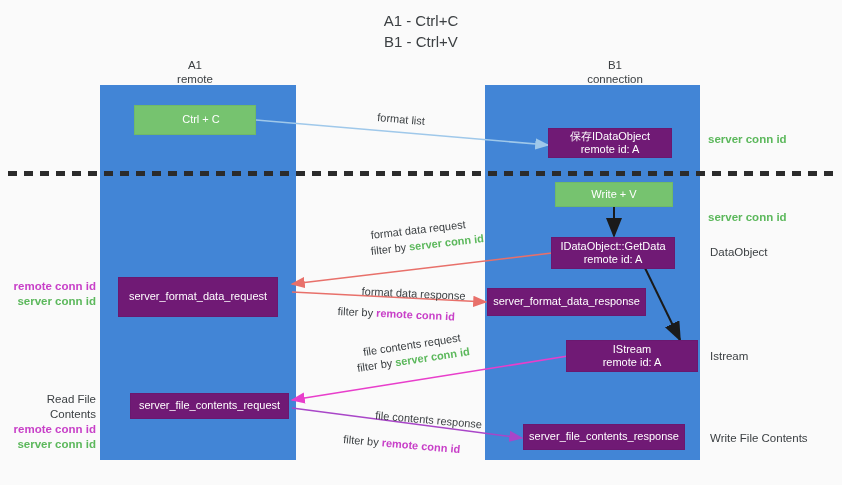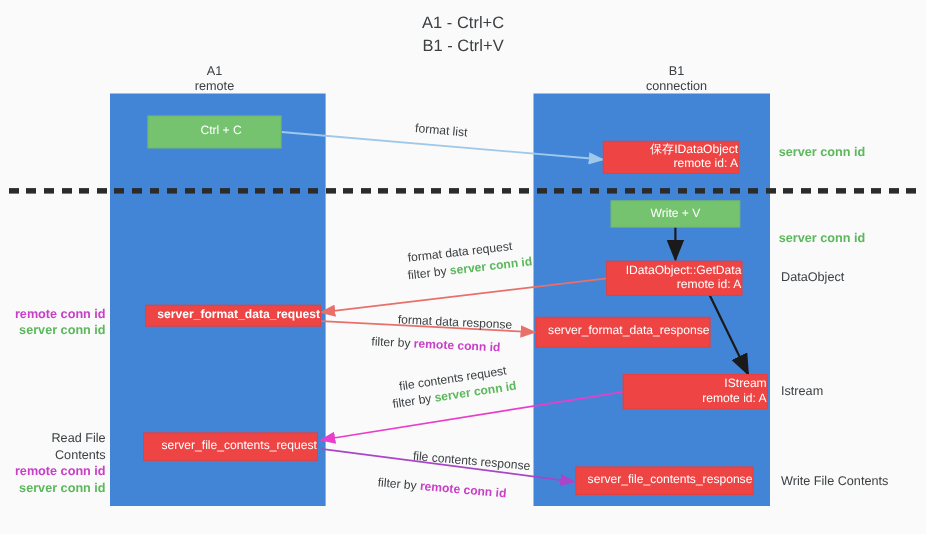--- a/index.html
+++ b/index.html
@@ -28,21 +28,21 @@
   .lane{position:absolute;background:#4285d6;}
 
   
   .box{
     position:absolute;box-sizing:border-box;
     display:flex;flex-direction:column;align-items:center;justify-content:center;
     color:#ffffff;font-size:11px;line-height:13.5px;text-align:center;
     border:1px solid rgba(0,0,0,0.05);
   }
   .box.green{background:#76c36f;}
-  .box.orange{background:#ef4444;align-items:flex-end;}
+  .box.orange{background:#701a75;}
   .box .l2{font-size:11px;}
 
   
   .side{position:absolute;font-size:11.5px;line-height:15px;color:#3c4043;}
   .green-t{color:#5cb85c;font-weight:bold;}
   .purple-t{color:#c840c8;font-weight:bold;}
   .plain-t{color:#3c4043;}
 
   
   .elabel{
@@ -128,21 +128,21 @@
 
   <div class="box green" style="left:555px;top:182px;width:118px;height:25px;">
     <div>Write + V</div>
   </div>
 
   <div class="box orange" style="left:551px;top:237px;width:124px;height:32px;">
     <div>IDataObject::GetData</div>
     <div class="l2">remote id: A</div>
   </div>
 
-  <div class="box orange" style="left:132px;top:277px;width:160px;height:20px;font-weight:bold;">
+  <div class="box orange" style="left:118px;top:277px;width:160px;height:40px;">
     <div>server_format_data_request</div>
   </div>
 
   <div class="box orange" style="left:487px;top:288px;width:159px;height:28px;">
     <div>server_format_data_response</div>
   </div>
 
   <div class="box orange" style="left:566px;top:340px;width:132px;height:32px;">
     <div>IStream</div>
     <div class="l2">remote id: A</div>

